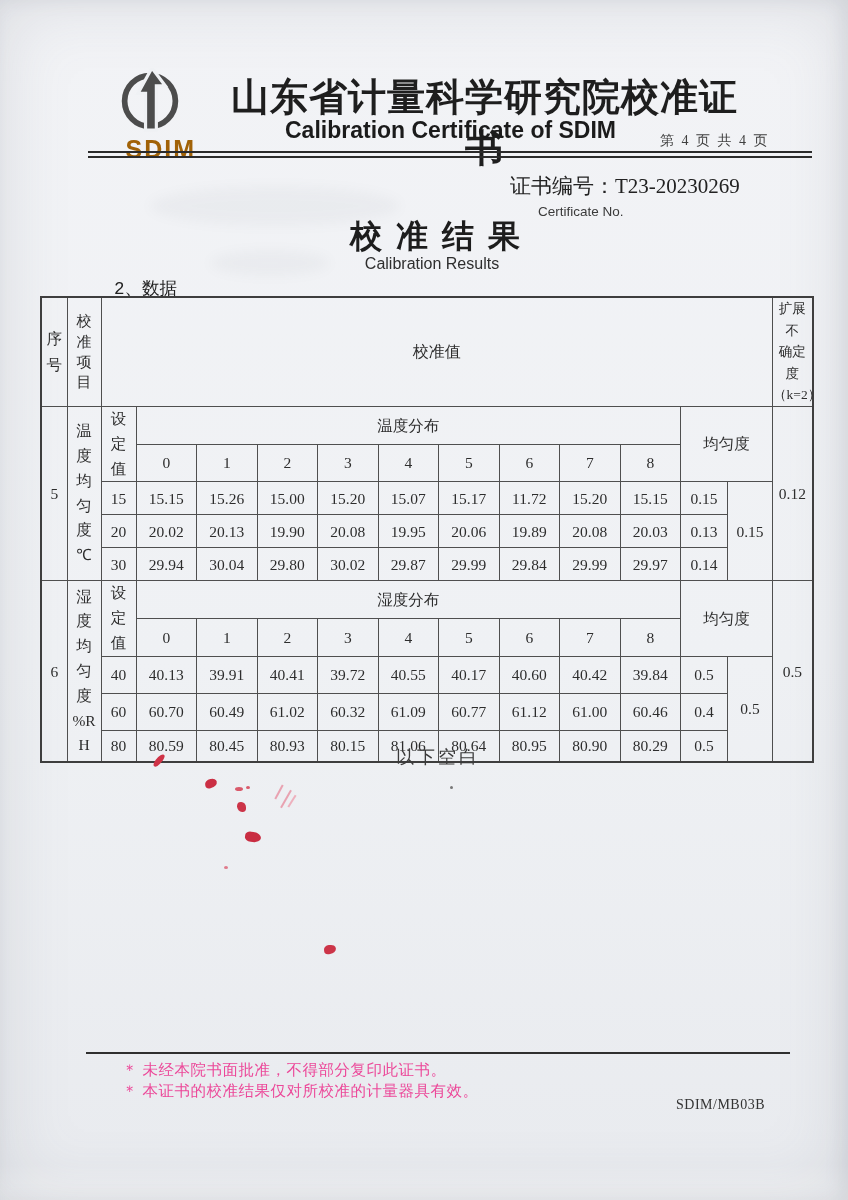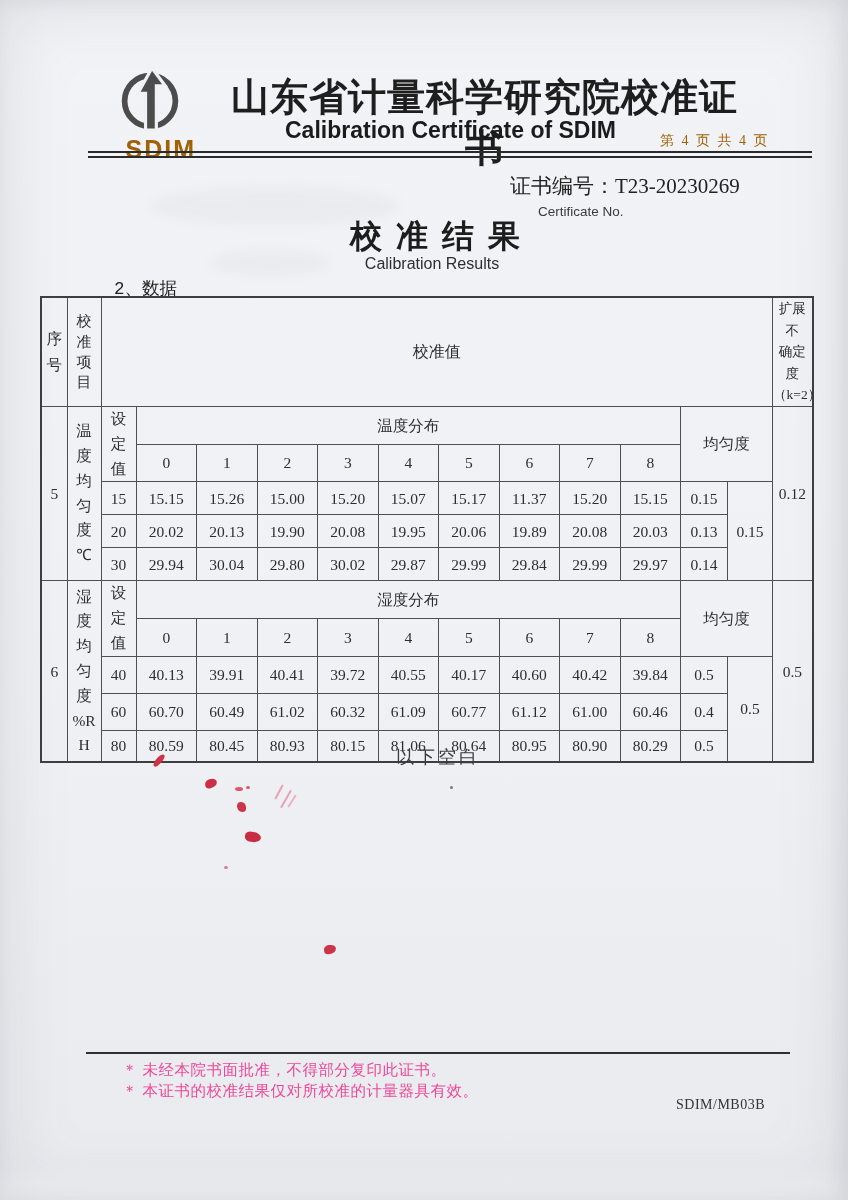--- a/index.html
+++ b/index.html
@@ -11,21 +11,21 @@
     color:#2a2a2a;
   }
   .page { position:absolute; inset:0; box-shadow: inset 0 0 70px rgba(110,116,130,.18), inset -6px 0 18px rgba(110,116,130,.12); }
 
   
   .logo { position:absolute; left:104px; top:68px; width:92px; text-align:center; color:#4c4c4c; }
   .logo svg { display:block; margin:0 auto; }
   .logo-text { font-family:"Liberation Sans",sans-serif; font-weight:bold; font-size:25px; letter-spacing:2px; color:#a16207; margin-top:1px;text-align:right; }
   .title-cn { position:absolute; left:212px; top:72px; width:545px; text-align:center; font-size:38px; font-weight:bold; color:#1e1e1e; letter-spacing:1px; }
   .title-en { position:absolute; left:228px; top:117px; width:445px; text-align:center; font-family:"Liberation Sans",sans-serif; font-weight:bold; font-size:23px; color:#1b1b1b; }
-  .page-info { position:absolute; left:660px; top:132px; font-size:14px; letter-spacing:2px; color:#a16207;text-align:right; }
+  .page-info { position:absolute; left:660px; top:132px; font-size:14px; letter-spacing:2px; color:#404040;text-align:right; }
   .hdr-divider { position:absolute; left:88px; top:151px; width:724px; height:7px; border-top:2.5px solid #2b2b2b; border-bottom:2px solid #2b2b2b; }
 
   .cert-no { position:absolute; left:510px; top:172px; font-size:21px; color:#222; }
   .cert-caption { position:absolute; left:538px; top:204px; font-family:"Liberation Sans",sans-serif; font-size:13.5px; color:#3a3a3a; }
   .results-title { position:absolute; left:350px; top:215px; font-size:32px; font-weight:bold; letter-spacing:3px; color:#1d1d1d; }
   .results-subtitle { position:absolute; left:352px; top:255px; width:160px; text-align:center; font-family:"Liberation Sans",sans-serif; font-size:16px; color:#2e2e2e; }
   .section-label { position:absolute; left:114px; top:276px; font-size:17.5px; color:#222;font-family:Liberation Mono, monospace; }
 
   
   table.data-table { position:absolute; left:40px; top:296px; width:772px; border-collapse:collapse; table-layout:fixed; border:2px solid #3e3e3e; }
@@ -134,21 +134,21 @@
       <td>8</td>
     </tr>
     <tr style="height:33px">
       <td>15</td>
       <td>15.15</td>
       <td>15.26</td>
       <td>15.00</td>
       <td>15.20</td>
       <td>15.07</td>
       <td>15.17</td>
-      <td>11.37</td>
+      <td>11.72</td>
       <td>15.20</td>
       <td>15.15</td>
       <td>0.15</td>
       <td rowspan="3">0.15</td>
     </tr>
     <tr style="height:33px">
       <td>20</td>
       <td>20.02</td>
       <td>20.13</td>
       <td>19.90</td>

